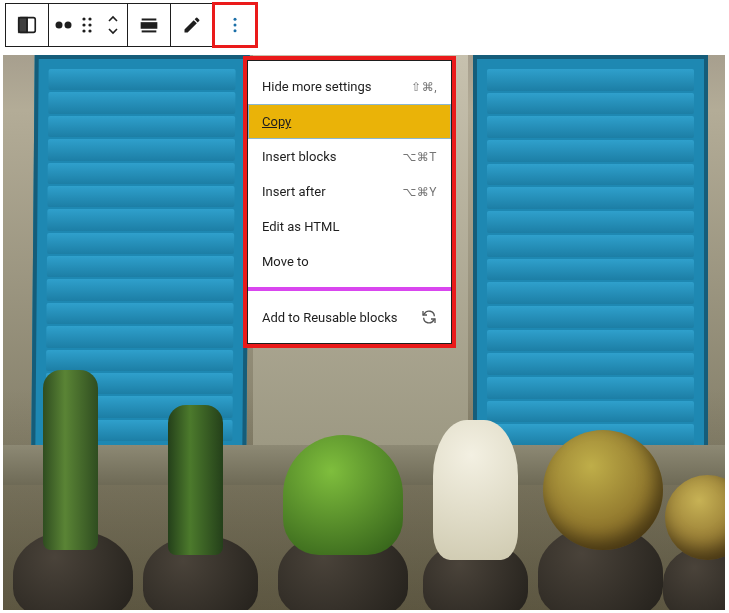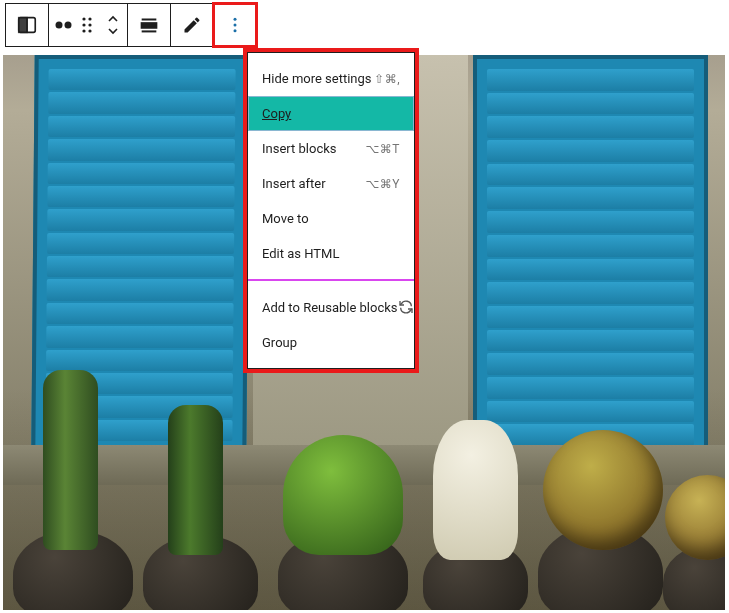--- a/index.html
+++ b/index.html
@@ -57,41 +57,41 @@
     .sill { position:absolute; top:390px; left:0; right:0; height:40px; background:linear-gradient(#8d8974,#6e6a56); }
 
     .pot { position:absolute; bottom:-10px; border-radius:50% 50% 35% 35%; background:radial-gradient(circle at 35% 30%, #4a433a, #221f1a); }
     .cactus-ball { position:absolute; border-radius:50%; background:radial-gradient(circle at 40% 30%, #bfae49, #6d4d17); box-shadow:inset -6px -10px 18px rgba(0,0,0,.45); }
     .cactus-tall { position:absolute; border-radius:18px 18px 8px 8px; background:linear-gradient(90deg,#2f4d20,#5a8435 40%,#2f4d20); }
     .white-cactus { position:absolute; border-radius:40% 40% 20% 20%; background:radial-gradient(circle at 45% 25%, #f3f0e2, #cfcab0); }
     .leafy { position:absolute; border-radius:50% 50% 30% 30%; background:radial-gradient(circle at 40% 30%, #7fbe3d, #2e5a17); }
 
     .dropdown {
       position: absolute;
-      top: 52px; left: 247px;
-      width: 168px;
+      top: 60px; left: 247px;
+      width: 205px;
       background: #fff;
       border: 1px solid #1e1e1e;
       outline: 4px solid #ea1a1a;
       font-size: 13px;
       color: #1e1e1e;
       z-index: 10;
     }
     .dd-section { padding: 8px 0; }
-    .dd-section + .dd-section { border-top: 2px solid #d946ef; }
+    .dd-section + .dd-section { border-top: 4px solid #d946ef; }
     .dd-item {
       display: flex; align-items: center; justify-content: space-between;
       padding: 10px 14px;
       cursor: pointer;
       white-space: nowrap;
     }
     .dd-item.selected {
       outline: 1px solid #8ab7d1;
       outline-offset: -1px;
-      background: #14b8a6;
+      background: #eab308;
       text-decoration: underline;
     }
     .dd-short { color: #757575; font-size: 12px; letter-spacing: .5px; }
     .dd-icon { color:#555; display:flex; }
 
     svg { display:block; }
   </style>
 </head>
 <body>
 
@@ -230,40 +230,36 @@
     </div>
     <div class="dd-item">
       <span>Insert blocks</span>
       <span class="dd-short">⌥⌘T</span>
     </div>
     <div class="dd-item">
       <span>Insert after</span>
       <span class="dd-short">⌥⌘Y</span>
     </div>
     <div class="dd-item">
+      <span>Edit as HTML</span>
+      <span class="dd-short"></span>
+    </div>
+    <div class="dd-item">
       <span>Move to</span>
-      <span class="dd-short"></span>
-    </div>
-    <div class="dd-item">
-      <span>Edit as HTML</span>
       <span class="dd-short"></span>
     </div>
   </div>
 
   <div class="dd-section">
     <div class="dd-item">
       <span>Add to Reusable blocks</span>
       <span class="dd-icon">
         <svg width="16" height="16" viewBox="0 0 24 24" fill="none" stroke="currentColor" stroke-width="2">
             <path d="M20 11A8 8 0 0 0 5 7.3L3 9"></path>
             <path d="M4 13a8 8 0 0 0 15 3.7l2-1.7"></path>
             <path d="M3 3v6h6"></path>
             <path d="M21 21v-6h-6"></path>
           </svg>
       </span>
     </div>
-    <div class="dd-item">
-      <span>Group</span>
-      <span class="dd-short"></span>
-    </div>
   </div>
 
 </div>
 
 </body></html>

